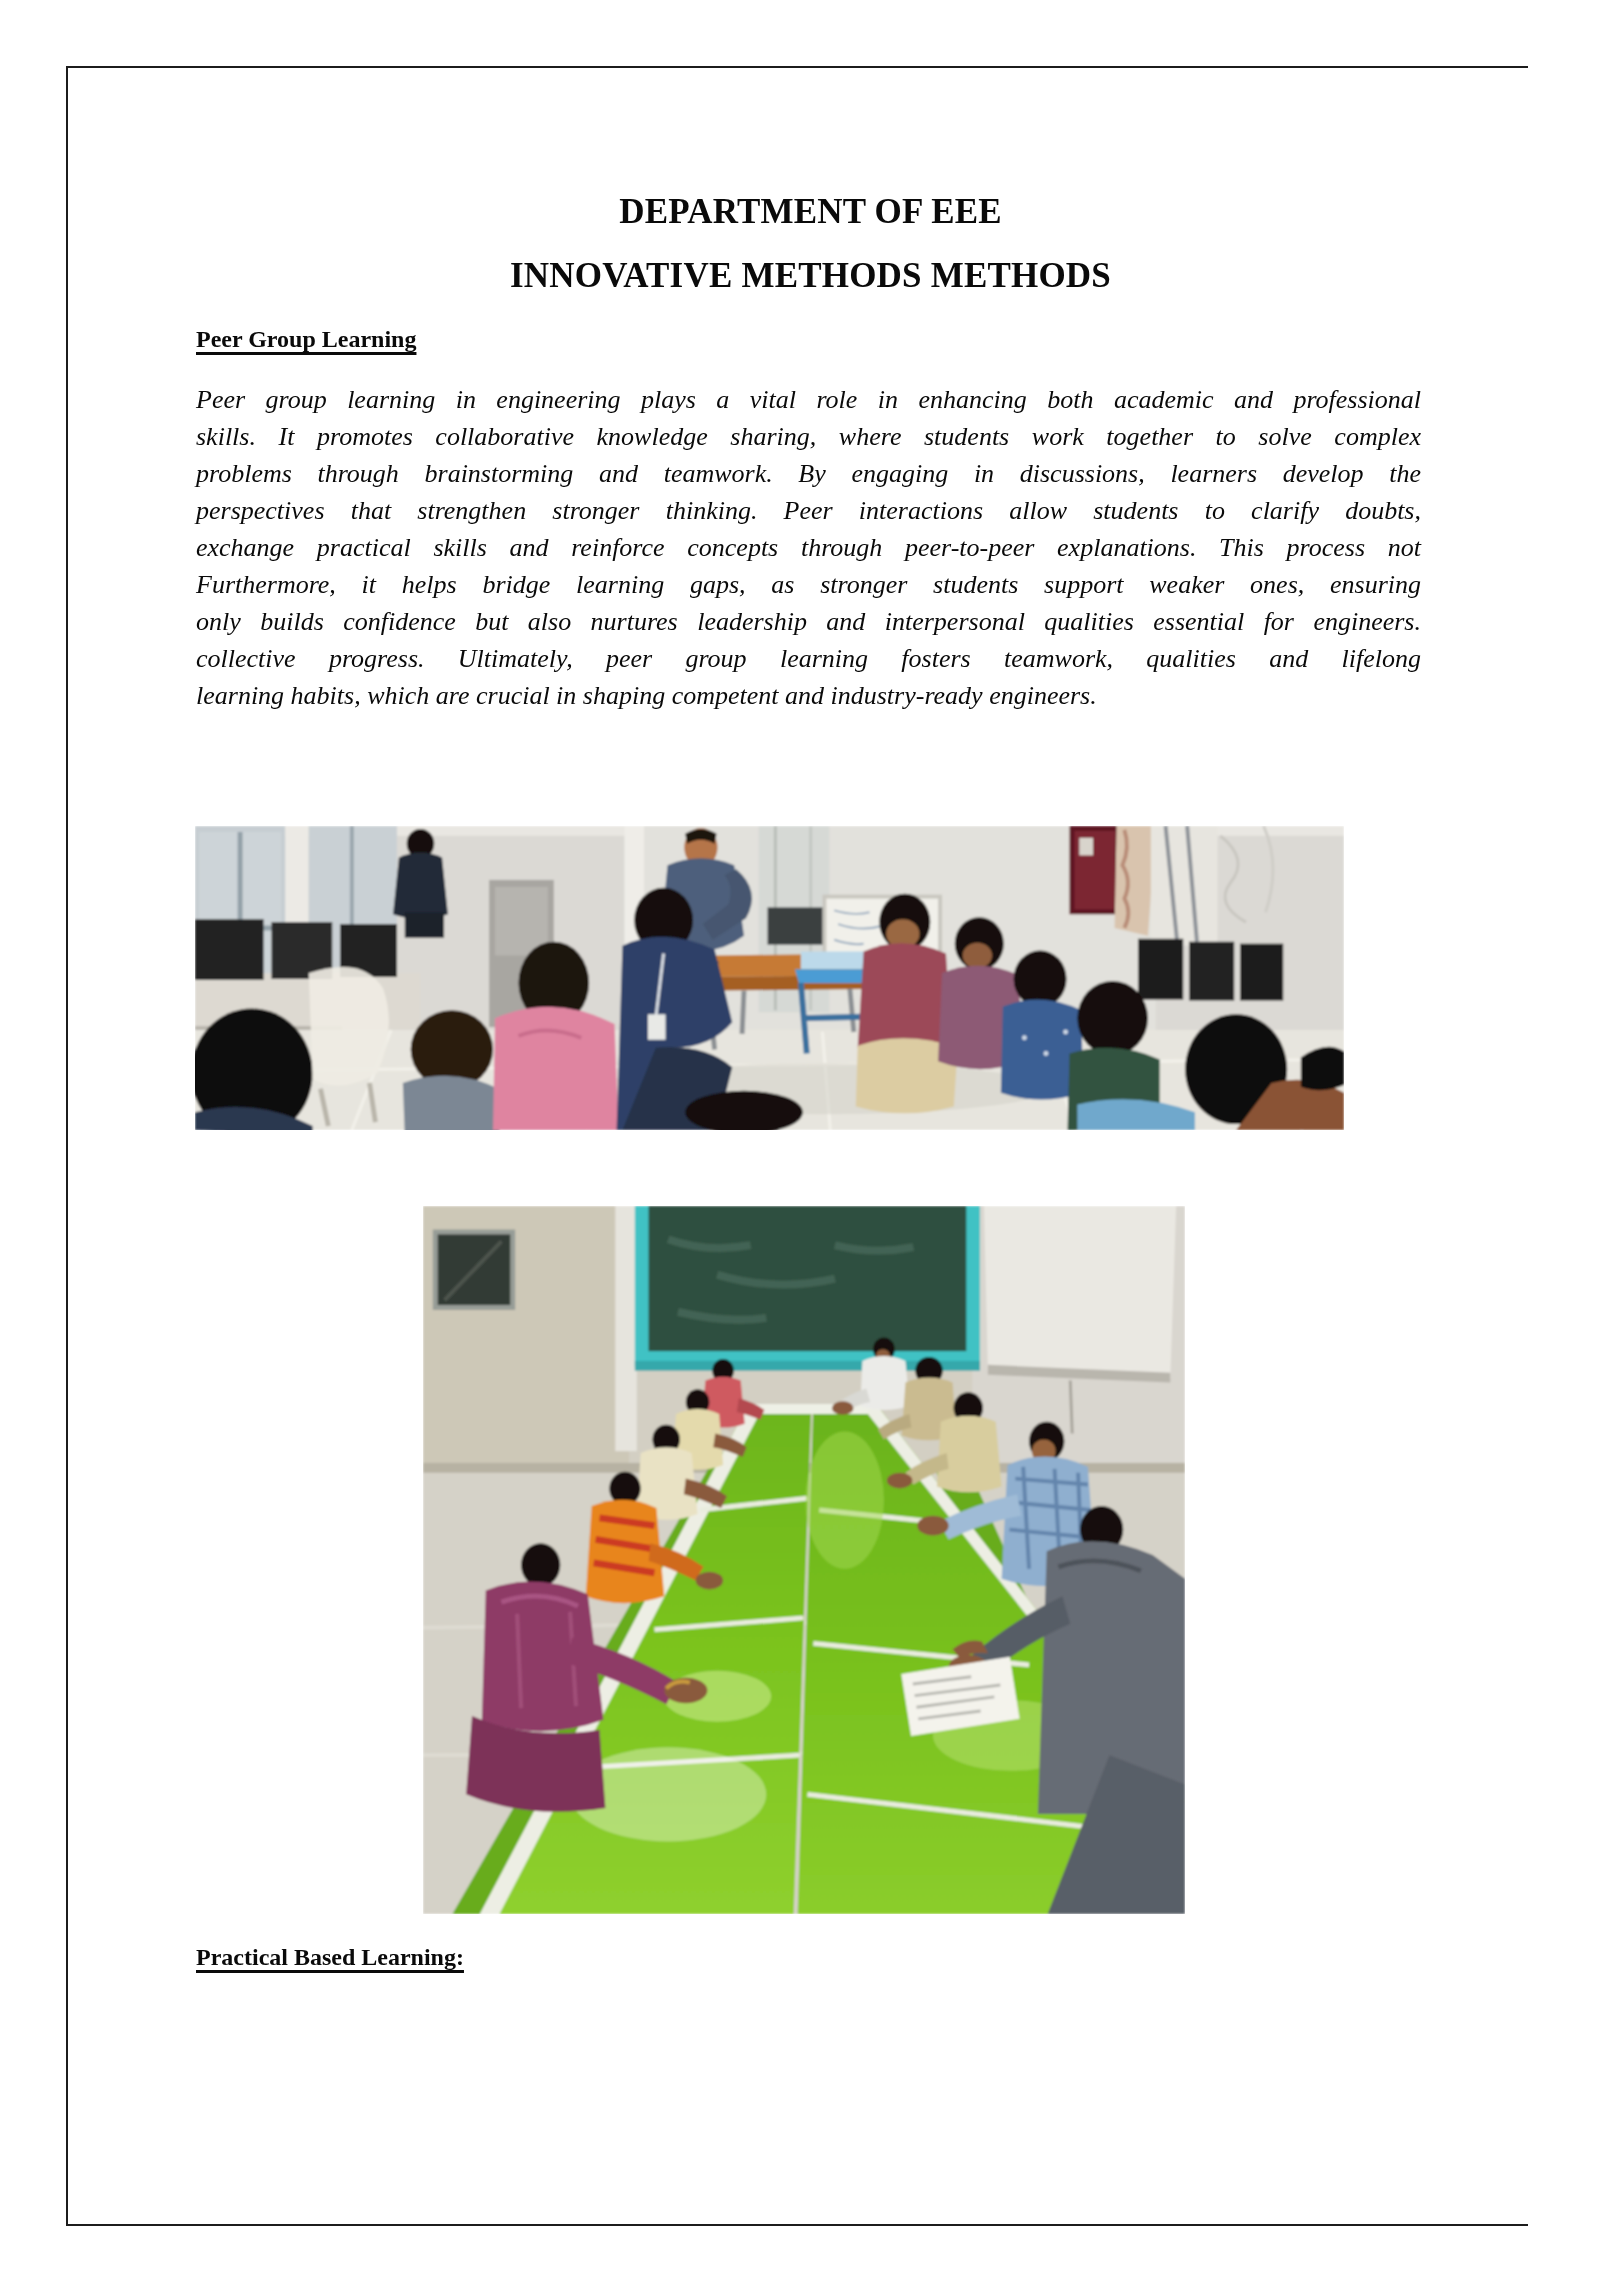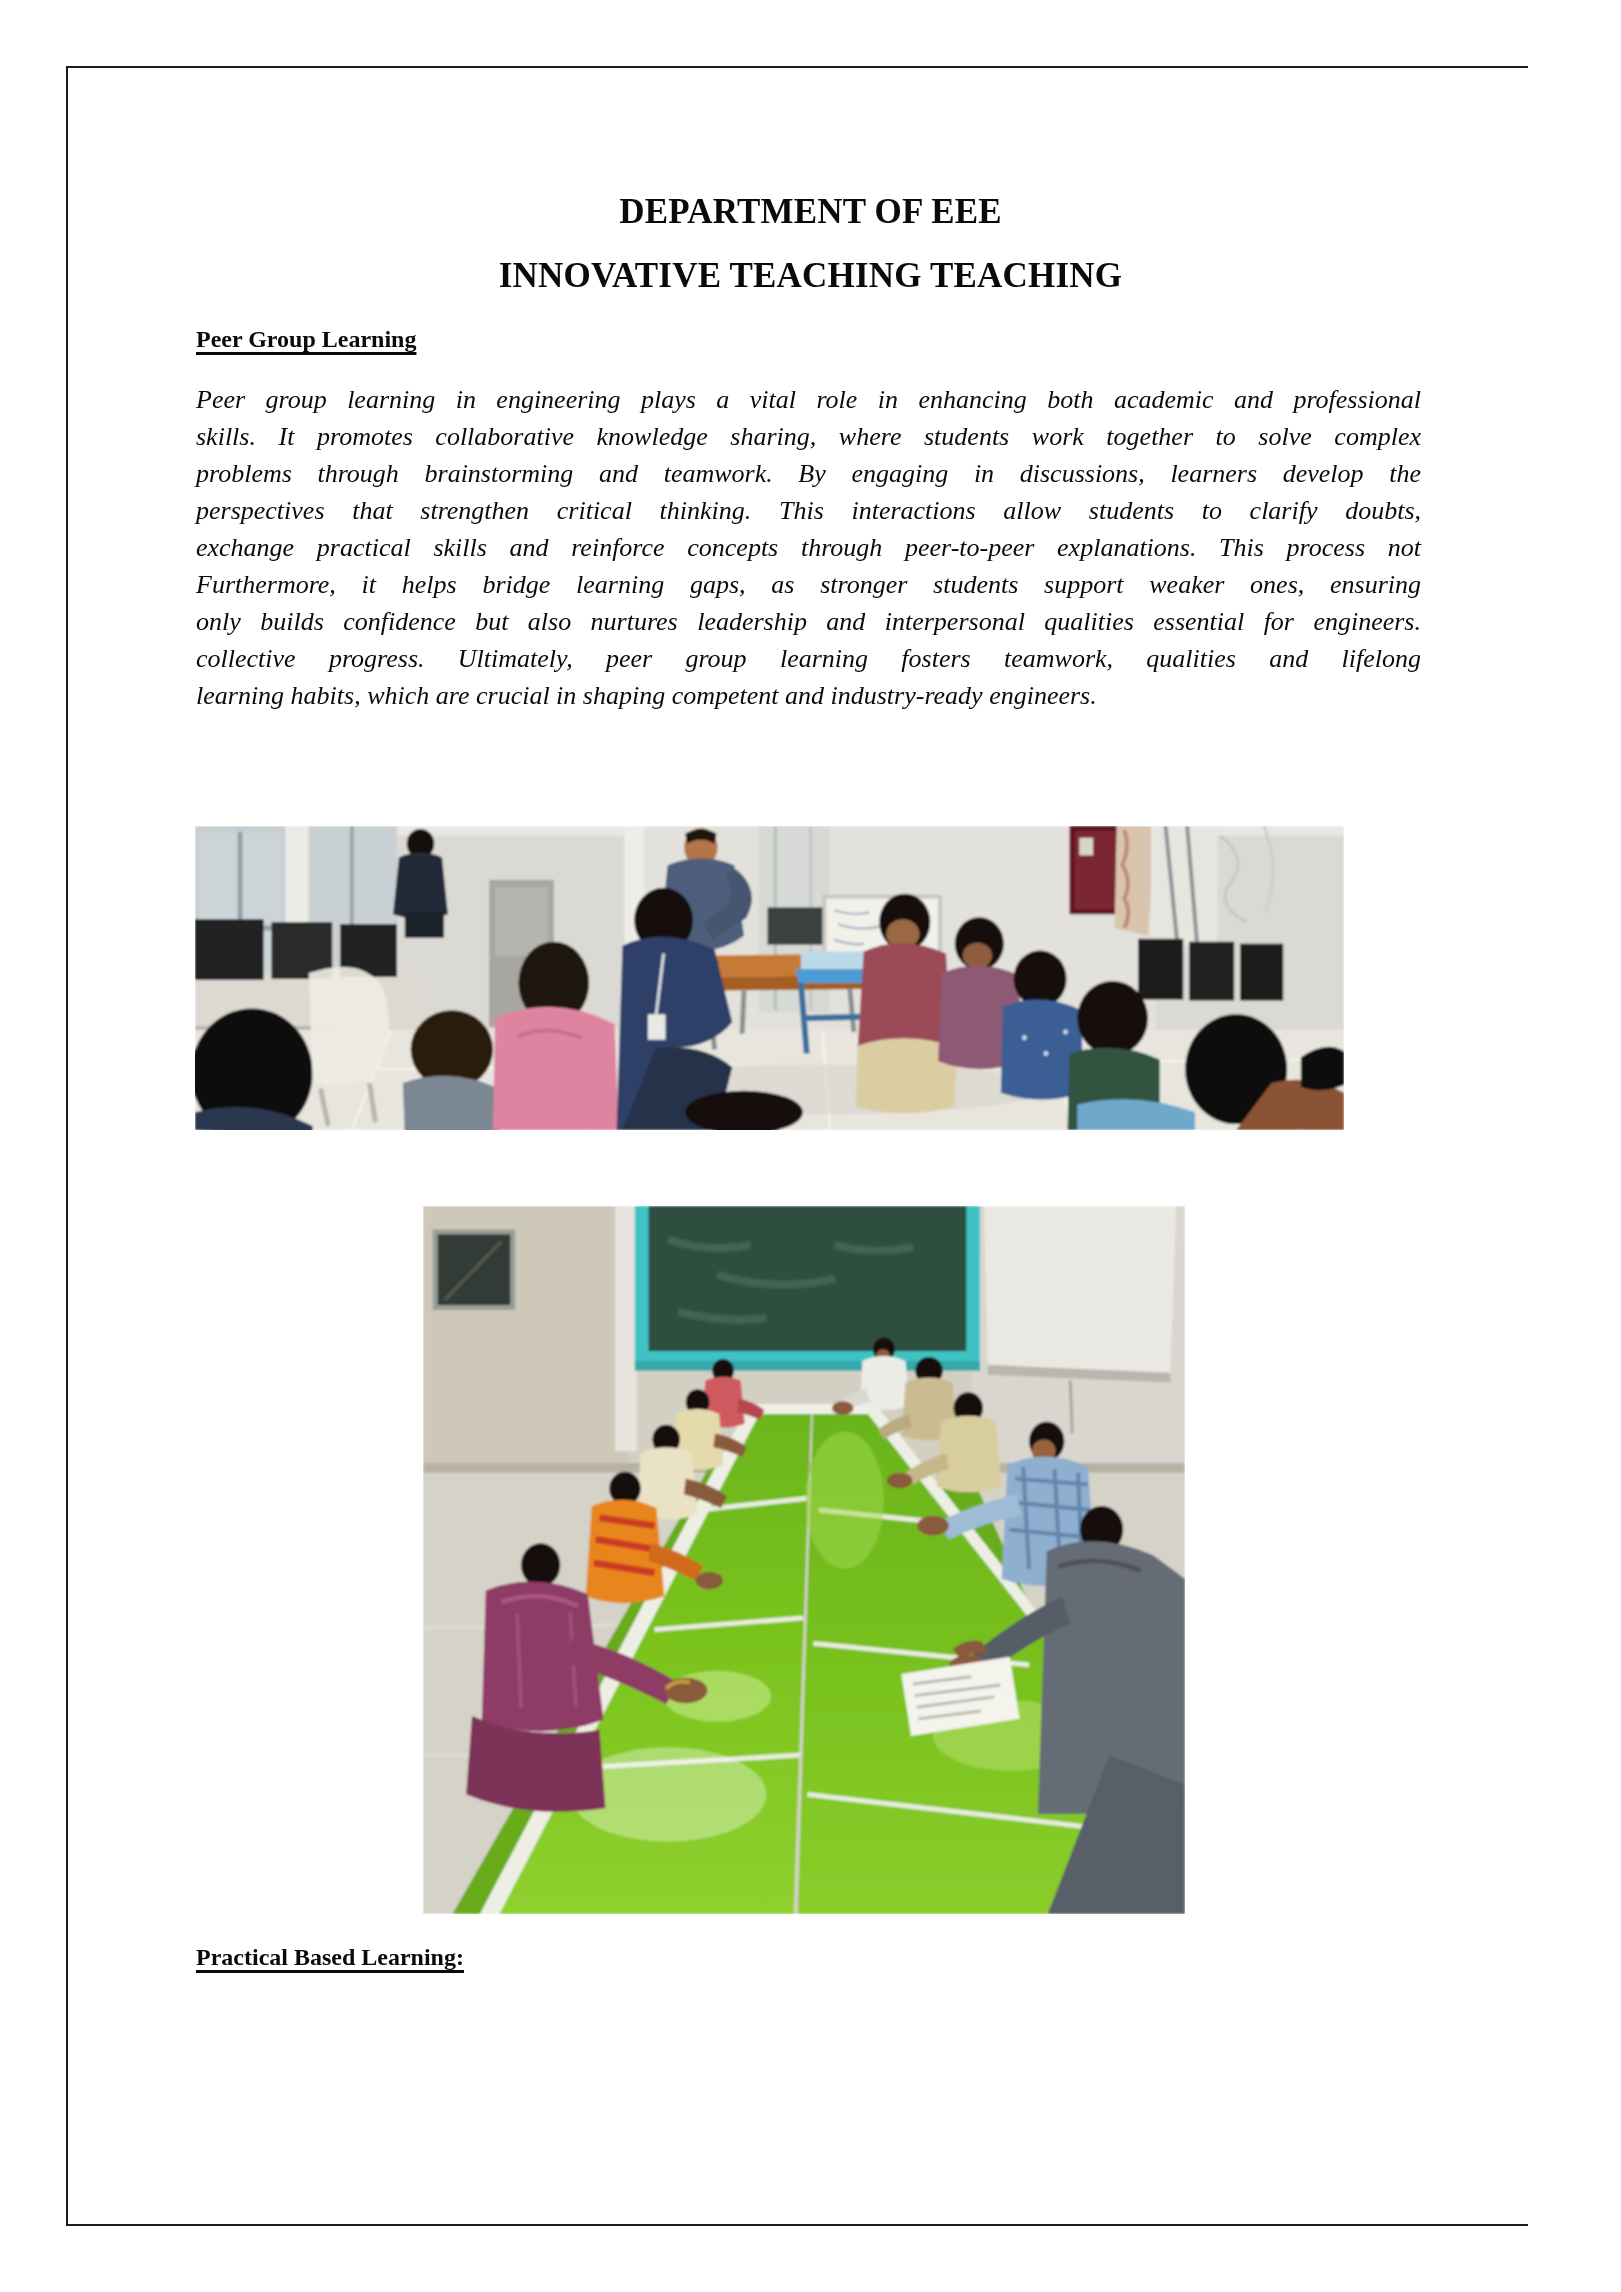--- a/index.html
+++ b/index.html
@@ -51,29 +51,29 @@
   figure svg{display:block;width:100%;height:100%;}
 </style>
 </head>
 <body>
 
 <div class="page">
   <div class="page-border"></div>
 
   <div class="doc-title">DEPARTMENT OF EEE</div>
 
-  <div class="doc-subtitle">INNOVATIVE TEACHING TEACHING</div>
+  <div class="doc-subtitle">INNOVATIVE METHODS METHODS</div>
 
   <div class="section-heading heading-peer">Peer Group Learning</div>
 
   <div class="paragraph">
       <div class="pline">Peer group learning in engineering plays a vital role in enhancing both academic and professional</div>
       <div class="pline">skills. It promotes collaborative knowledge sharing, where students work together to solve complex</div>
       <div class="pline">problems through brainstorming and teamwork. By engaging in discussions, learners develop the</div>
-      <div class="pline">perspectives that strengthen critical thinking. This interactions allow students to clarify doubts,</div>
+      <div class="pline">perspectives that strengthen stronger thinking. Peer interactions allow students to clarify doubts,</div>
       <div class="pline">exchange practical skills and reinforce concepts through peer-to-peer explanations. This process not</div>
       <div class="pline">Furthermore, it helps bridge learning gaps, as stronger students support weaker ones, ensuring</div>
       <div class="pline">only builds confidence but also nurtures leadership and interpersonal qualities essential for engineers.</div>
       <div class="pline">collective progress. Ultimately, peer group learning fosters teamwork, qualities and lifelong</div>
       <div class="pline last">learning habits, which are crucial in shaping competent and industry-ready engineers.</div>
     </div>
 
   <figure class="photo-1" role="img" aria-label="Students seated in a circle discussing with a mentor standing in a computer laboratory">
     <svg viewBox="0 0 1172 310" preserveAspectRatio="none">
       <defs>

